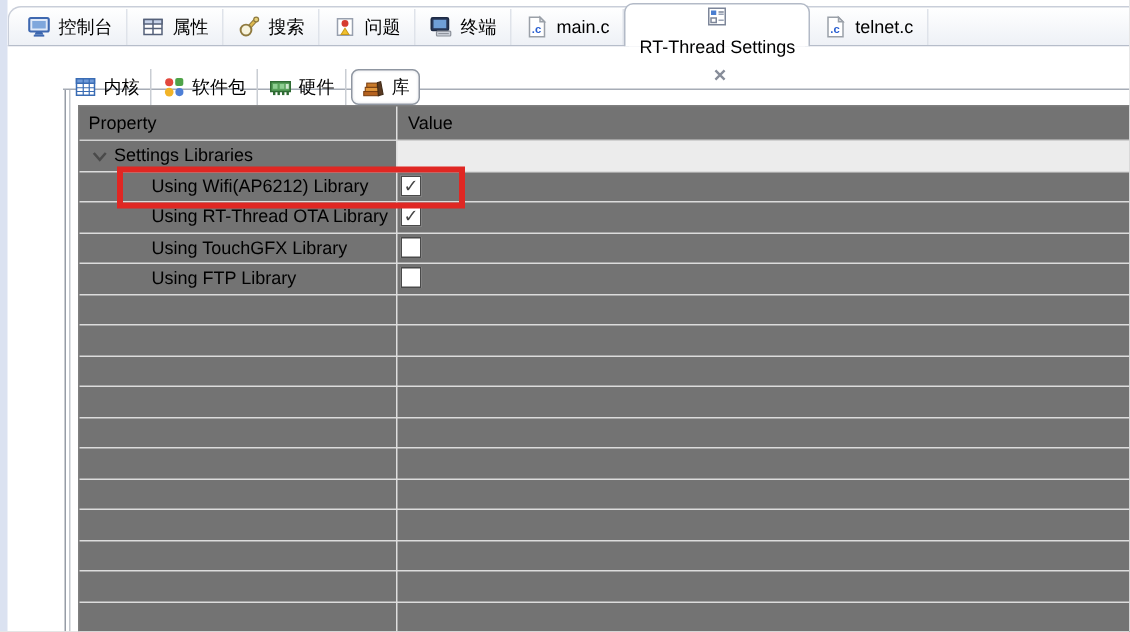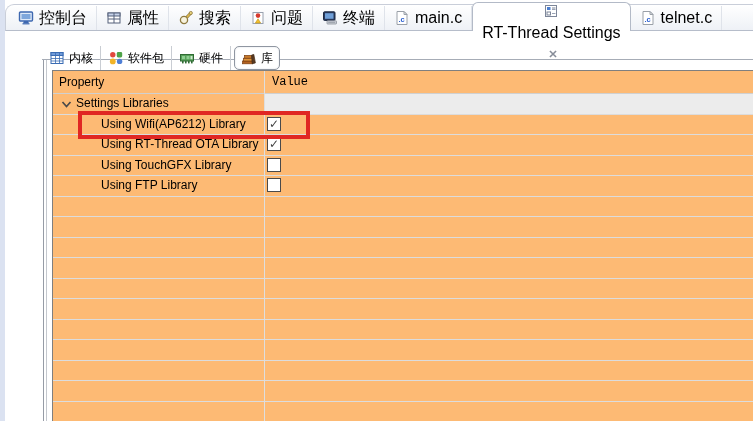--- a/index.html
+++ b/index.html
@@ -6,44 +6,44 @@
   .screen{position:relative;width:753px;height:421px;overflow:hidden;background:#fff;
           font-family:"Liberation Sans","DejaVu Sans",sans-serif;font-size:12px;color:#000;}
   .left-strip{position:absolute;left:0;top:0;width:5px;height:421px;background:#dbe2f1;}
 
   
   .tabbar{position:absolute;left:5px;top:4px;right:0;height:27px;display:flex;align-items:flex-end;
           background:linear-gradient(#ffffff,#eef1f6);border:1px solid #c9ced9;border-right:none;
           border-bottom:1px solid #b6bdca;border-radius:9px 0 0 0;padding-left:3px;box-sizing:border-box;}
   .tab{height:24px;display:flex;align-items:center;gap:5px;padding:0 9px;white-space:nowrap;
        border-right:1px solid #dfe3ea;cursor:default;}
-  .tab .lbl{font-size:16px;}
+  .tab .lbl{font-size:12px;}
   .tab.active{background:#fff;border:1px solid #b3bac7;border-bottom:none;border-radius:6px 6px 0 0;
               height:28px;margin-bottom:-1px;z-index:3;position:relative;flex-direction:column;}
   .icon16{width:16px;height:16px;display:inline-block;flex:0 0 16px;}
   .closex{width:14px;height:14px;display:inline-flex;margin-left:3px;}
 
   
   .inner-tabbar{position:absolute;left:42px;top:33px;right:0;height:27px;display:flex;align-items:center;
                 border-bottom:1px solid #a6acb6;background:#fff;box-sizing:border-box;}
   .itab{height:25px;display:flex;align-items:center;gap:4px;padding:0 7px;border-right:1px solid #c9cdd3;white-space:nowrap;margin-top:24px;}
   .itab.selected{border:1px solid #8f96a1;border-radius:5px;height:22px;margin-left:3px;padding:0 6px;
                  background:#fff;box-shadow:inset 0 0 2px #d8dce2;}
 
   
   .edge-a{position:absolute;left:43px;top:60px;bottom:0;width:1px;background:#969ca6;}
   .edge-b{position:absolute;left:46px;top:60px;bottom:0;width:1px;background:#c4c8ce;}
 
   
-  .ptable{position:absolute;left:52px;top:70px;right:0;bottom:0;background:#fdba74;
+  .ptable{position:absolute;left:52px;top:70px;right:0;bottom:0;background:#737373;
           border-left:1px solid #7f7f7f;border-top:1px solid #7f7f7f;box-sizing:border-box;}
   .col-divider{position:absolute;left:211px;top:0;bottom:0;width:1px;background:#dedede;z-index:2;}
   .thead{position:relative;height:23px;border-bottom:1px solid #d0d0d0;box-sizing:border-box;}
   .thead .h-prop{position:absolute;left:6px;top:0;line-height:22px;}
-  .thead .h-val{position:absolute;left:219px;top:0;line-height:22px;font-family:Liberation Mono, monospace;}
+  .thead .h-val{position:absolute;left:219px;top:0;line-height:22px;}
   .trow{position:relative;height:20.5px;border-bottom:1px solid #dcdcdc;box-sizing:border-box;}
   .trow .cat-chevron{position:absolute;left:7px;top:4px;width:13px;height:13px;}
   .trow .cat-label{position:absolute;left:23px;top:0;line-height:19.5px;}
   .trow .item-label{position:absolute;left:48px;top:0;line-height:19.5px;}
   .trow .val-grey{position:absolute;left:211px;right:0;top:0;bottom:0;background:#ececec;z-index:1;}
   .checkbox{position:absolute;left:214px;top:2px;width:14px;height:14px;border:1px solid #4a4a4a;
             background:#fff;z-index:3;display:flex;align-items:center;justify-content:center;
             font-size:12px;line-height:12px;color:#444;font-weight:bold;box-sizing:border-box;}
 
   

